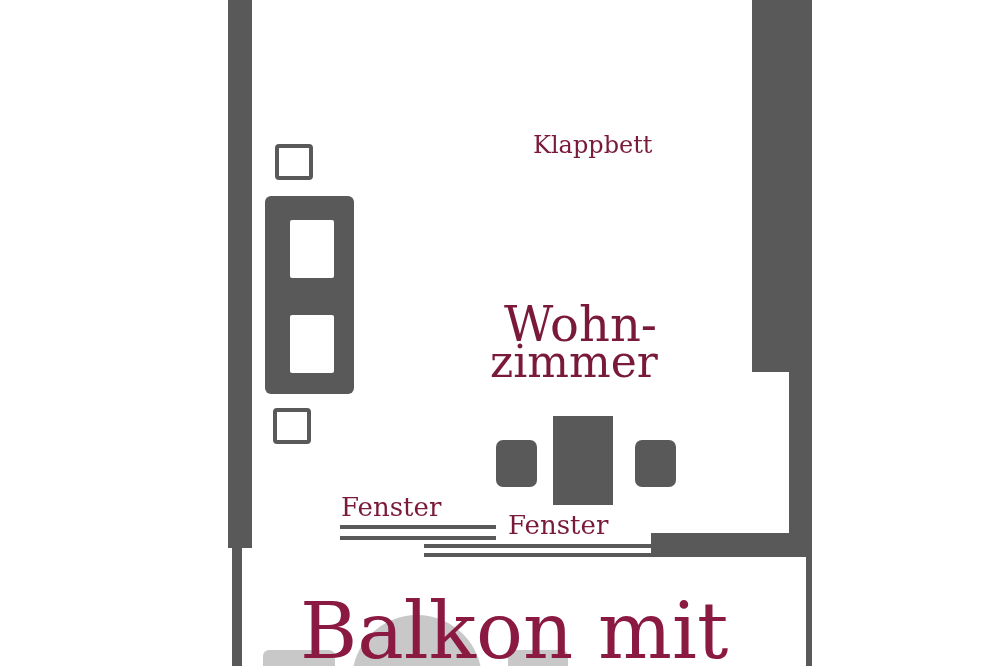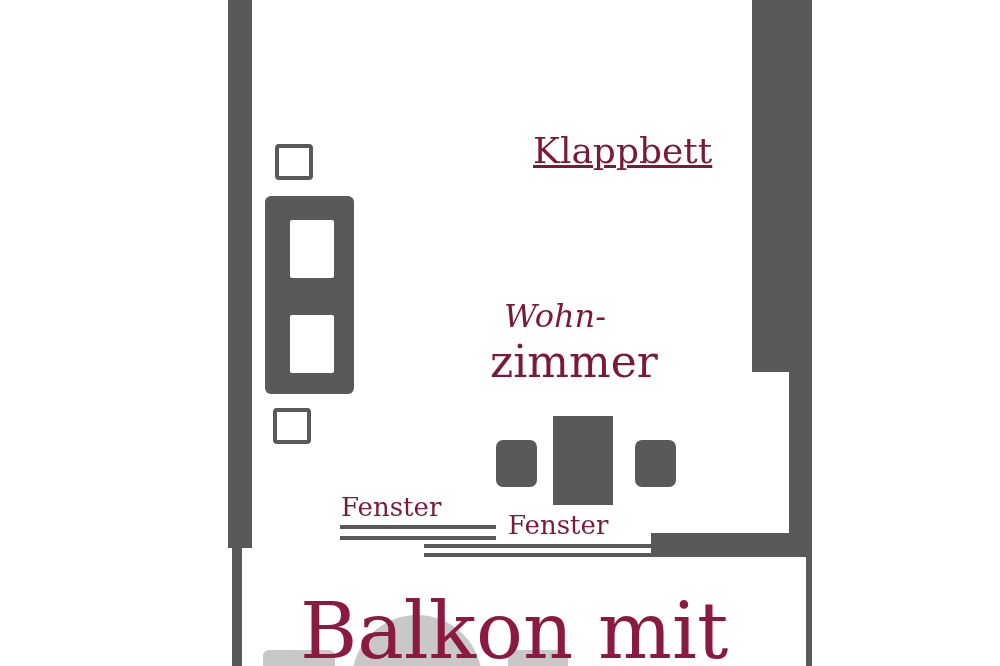--- a/index.html
+++ b/index.html
@@ -40,19 +40,19 @@
   <div class="chair-outline" style="left:273px; top:408px; width:38px; height:36px;"></div>
 
   <div class="furn" style="left:496px; top:440px; width:41px; height:47px; border-radius:7px;"></div>
   <div class="furn" style="left:553px; top:416px; width:60px; height:89px;"></div>
   <div class="furn" style="left:635px; top:440px; width:41px; height:47px; border-radius:7px;"></div>
 
   <div class="gray-shape" style="left:263px; top:650px; width:72px; height:20px; border-radius:6px 6px 0 0;"></div>
   <div class="gray-shape" style="left:352px; top:615px; width:130px; height:130px; border-radius:50%;"></div>
   <div class="gray-shape" style="left:508px; top:650px; width:60px; height:20px; border-radius:6px 6px 0 0;"></div>
 
-  <div class="label" style="left:533px; top:133px; font-size:36px;text-decoration:underline;">Klappbett</div>
-  <div class="label" style="left:504px; top:300px; font-size:32px;font-style:italic;">Wohn-</div>
+  <div class="label" style="left:533px; top:133px; font-size:24px;">Klappbett</div>
+  <div class="label" style="left:504px; top:300px; font-size:48px;">Wohn-</div>
   <div class="label" style="left:490px; top:340px; font-size:44px;">zimmer</div>
   <div class="label" style="left:341px; top:494px; font-size:26px;">Fenster</div>
   <div class="label" style="left:508px; top:512px; font-size:26px;">Fenster</div>
   <div class="label" style="left:300px; top:592px; font-size:78px; color:#8b1a42;">Balkon mit</div>
 </div>
 
 </body></html>

